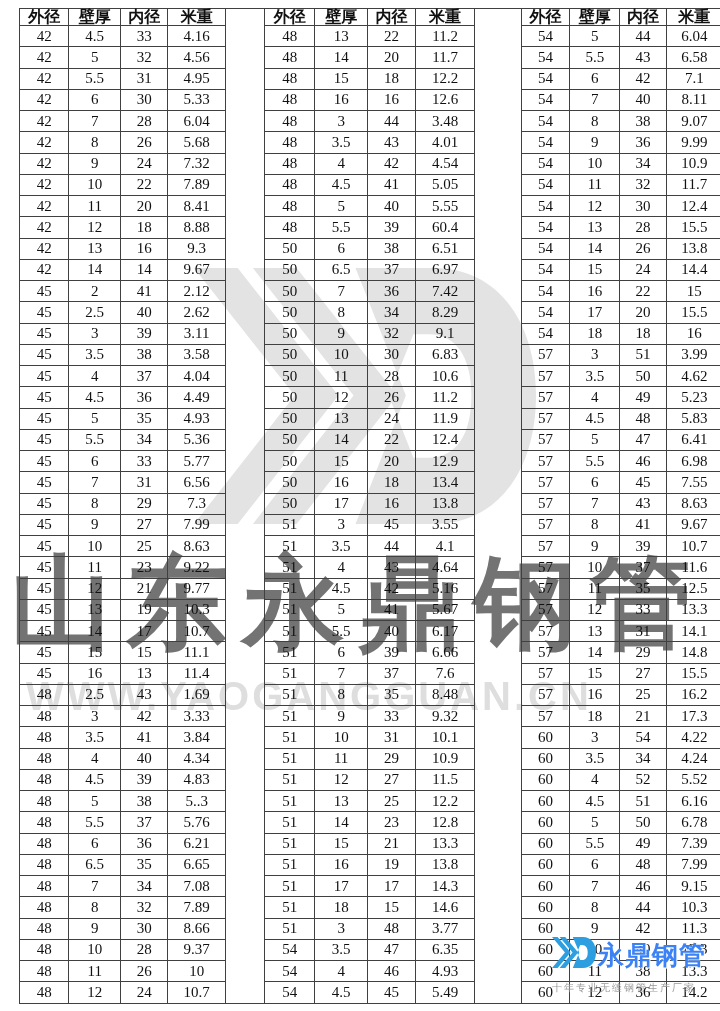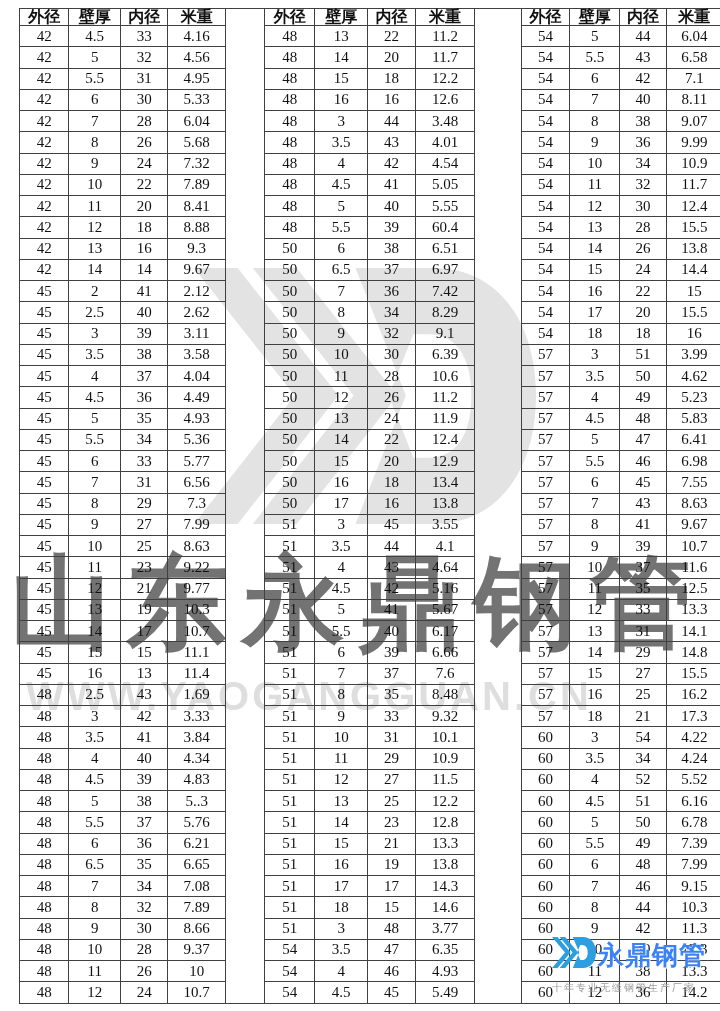--- a/index.html
+++ b/index.html
@@ -478,21 +478,21 @@
         <tr>
           <td>50</td>
           <td>9</td>
           <td>32</td>
           <td>9.1</td>
         </tr>
         <tr>
           <td>50</td>
           <td>10</td>
           <td>30</td>
-          <td>6.39</td>
+          <td>6.83</td>
         </tr>
         <tr>
           <td>50</td>
           <td>11</td>
           <td>28</td>
           <td>10.6</td>
         </tr>
         <tr>
           <td>50</td>
           <td>12</td>

